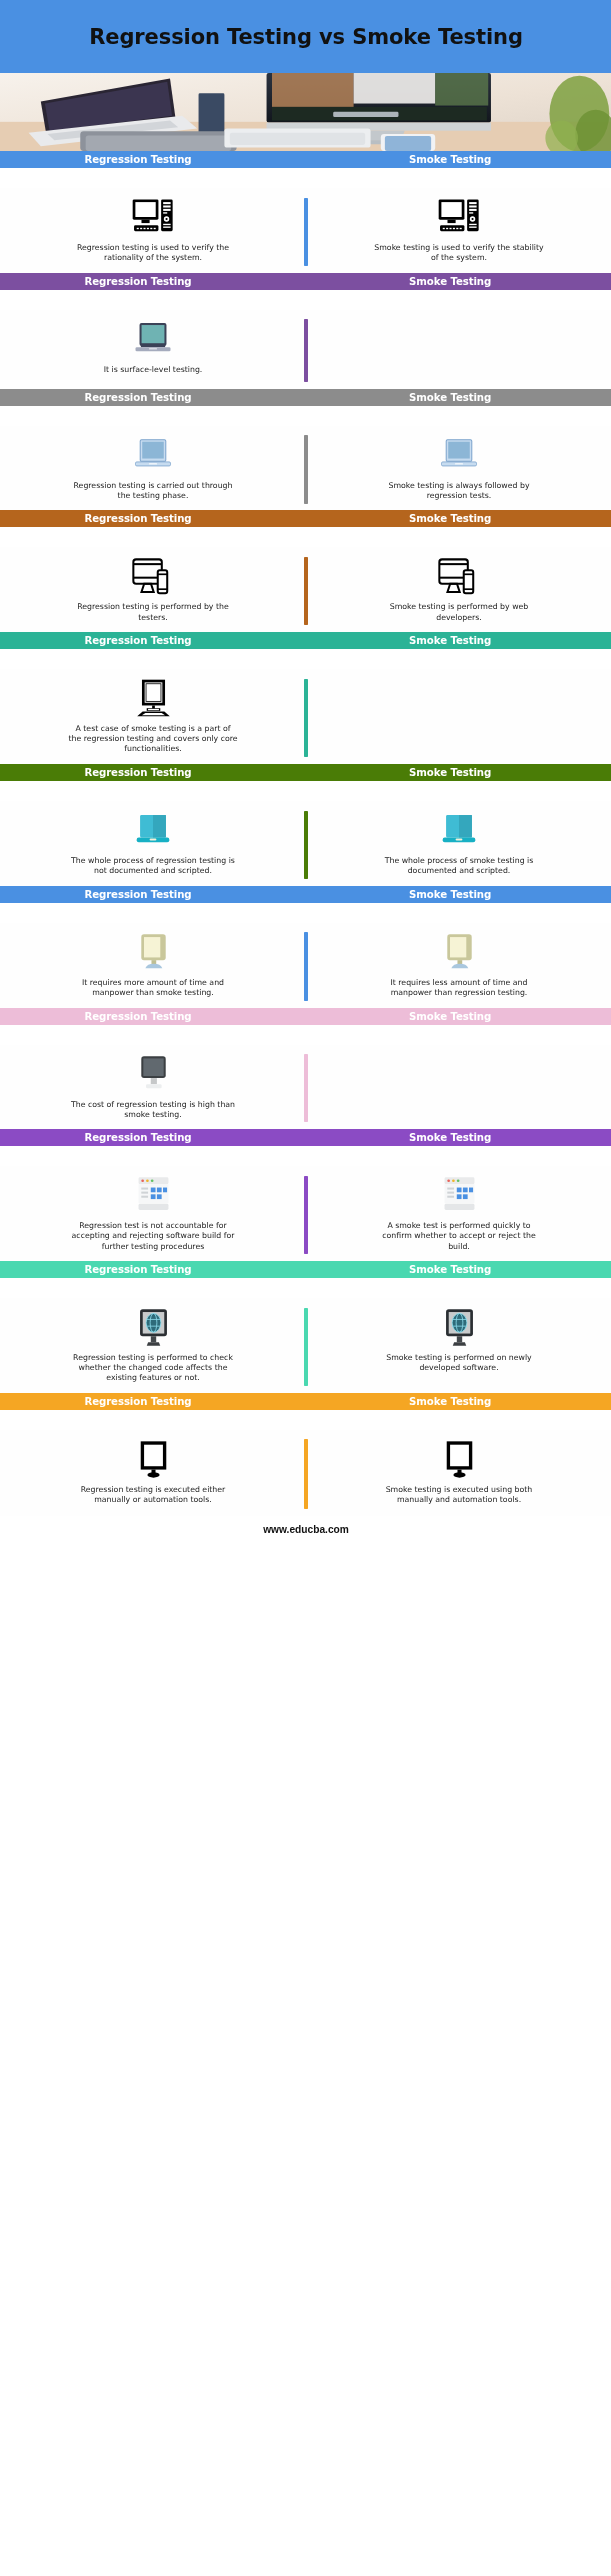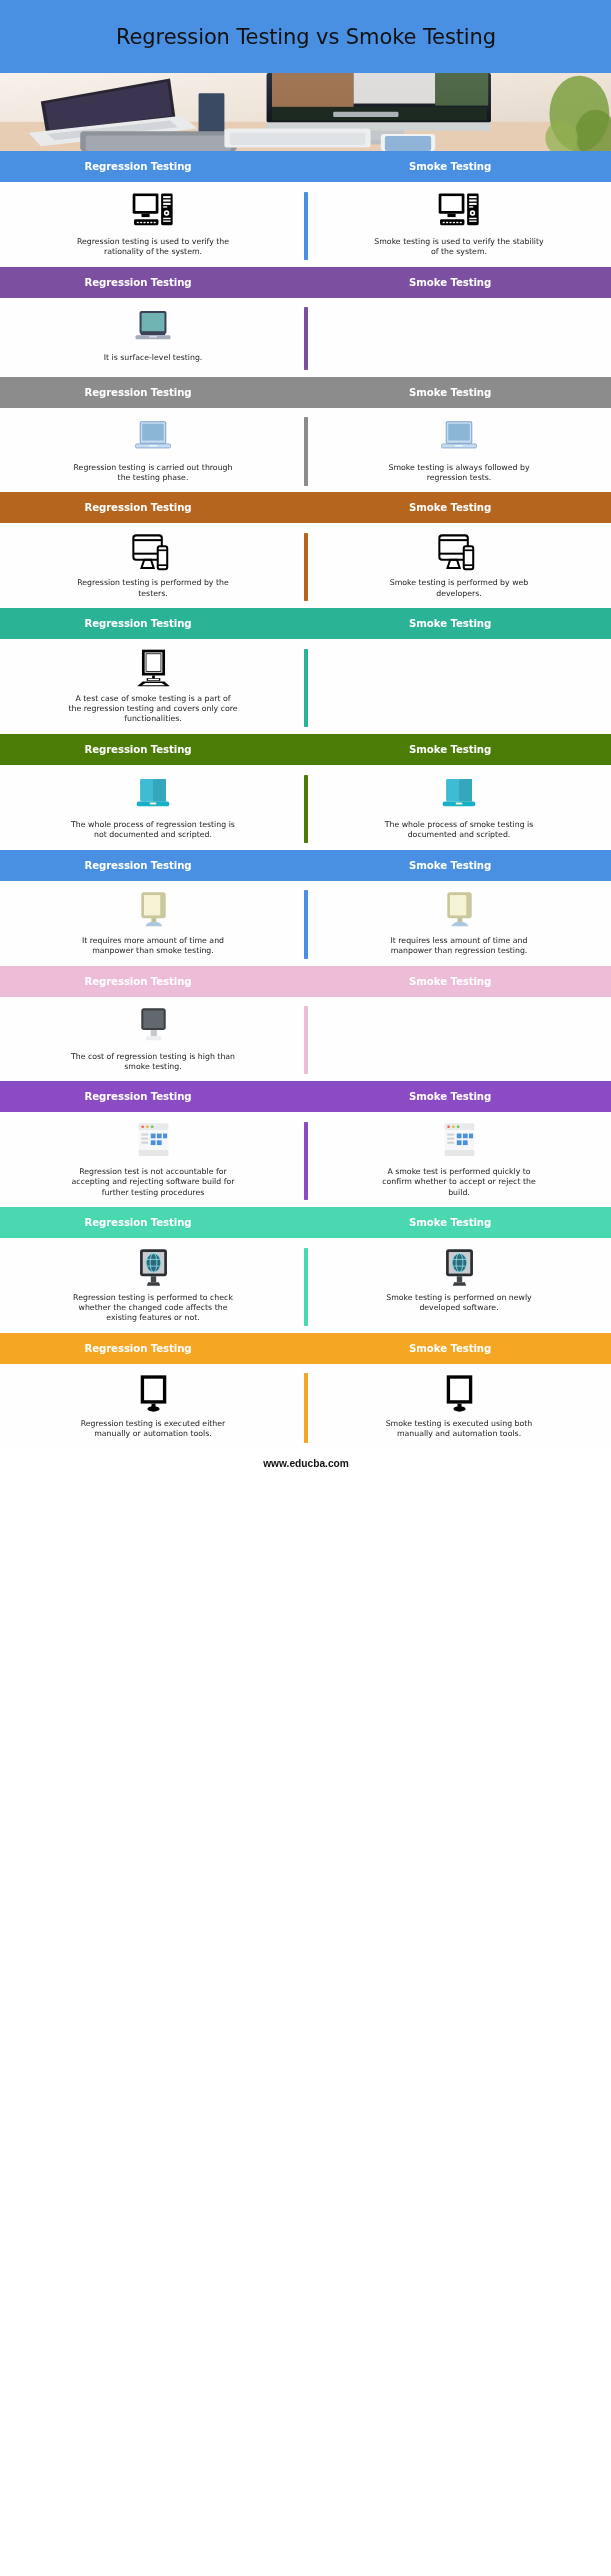--- a/index.html
+++ b/index.html
@@ -19,40 +19,40 @@
   
   .title-bar {
     height: 73px;
     background: #4a90e2;
     display: flex;
     align-items: center;
     justify-content: center;
   }
   .title-bar .title-text {
     font-size: 21px;
-    font-weight: normal;
+    font-weight: bold;
     color: #111111;
     letter-spacing: -0.1px;
     font-family: "DejaVu Sans", sans-serif;
     text-align: center;
   }
 
   
   .hero {
     height: 78px;
     width: 612px;
     position: relative;
     overflow: hidden;
     background: linear-gradient(120deg,#f4efea 0%,#efe6dd 40%,#e8dfd6 70%,#dcd3c9 100%);
   }
   .hero-svg { display:block; width: 612px; height: 78px; }
 
   
   .band {
-    height: 31px;
+    height: 17px;
     display: flex;
     align-items: center;
   }
   .band .band-cell {
     width: 50%;
     text-align: center;
     color: #ffffff;
     font-size: 10.2px;
     font-weight: bold;
     font-family: "DejaVu Sans", sans-serif;
@@ -61,20 +61,21 @@
   .band .band-cell.left  { padding-right: 30px; }
   .band .band-cell.right { padding-right: 17.7px; }
 
   
   .content-row {
     display: flex;
     position: relative;
     background: #fefefe;
     padding: 8.2px 0 9.5px 0;
     min-height: 79px;
+    margin-top: 20px;
   }
   .content-col {
     width: 50%;
     display: flex;
     flex-direction: column;
     align-items: center;
     justify-content: flex-start;
     padding: 0 15px;
   }
   .content-col .icon-slot {

